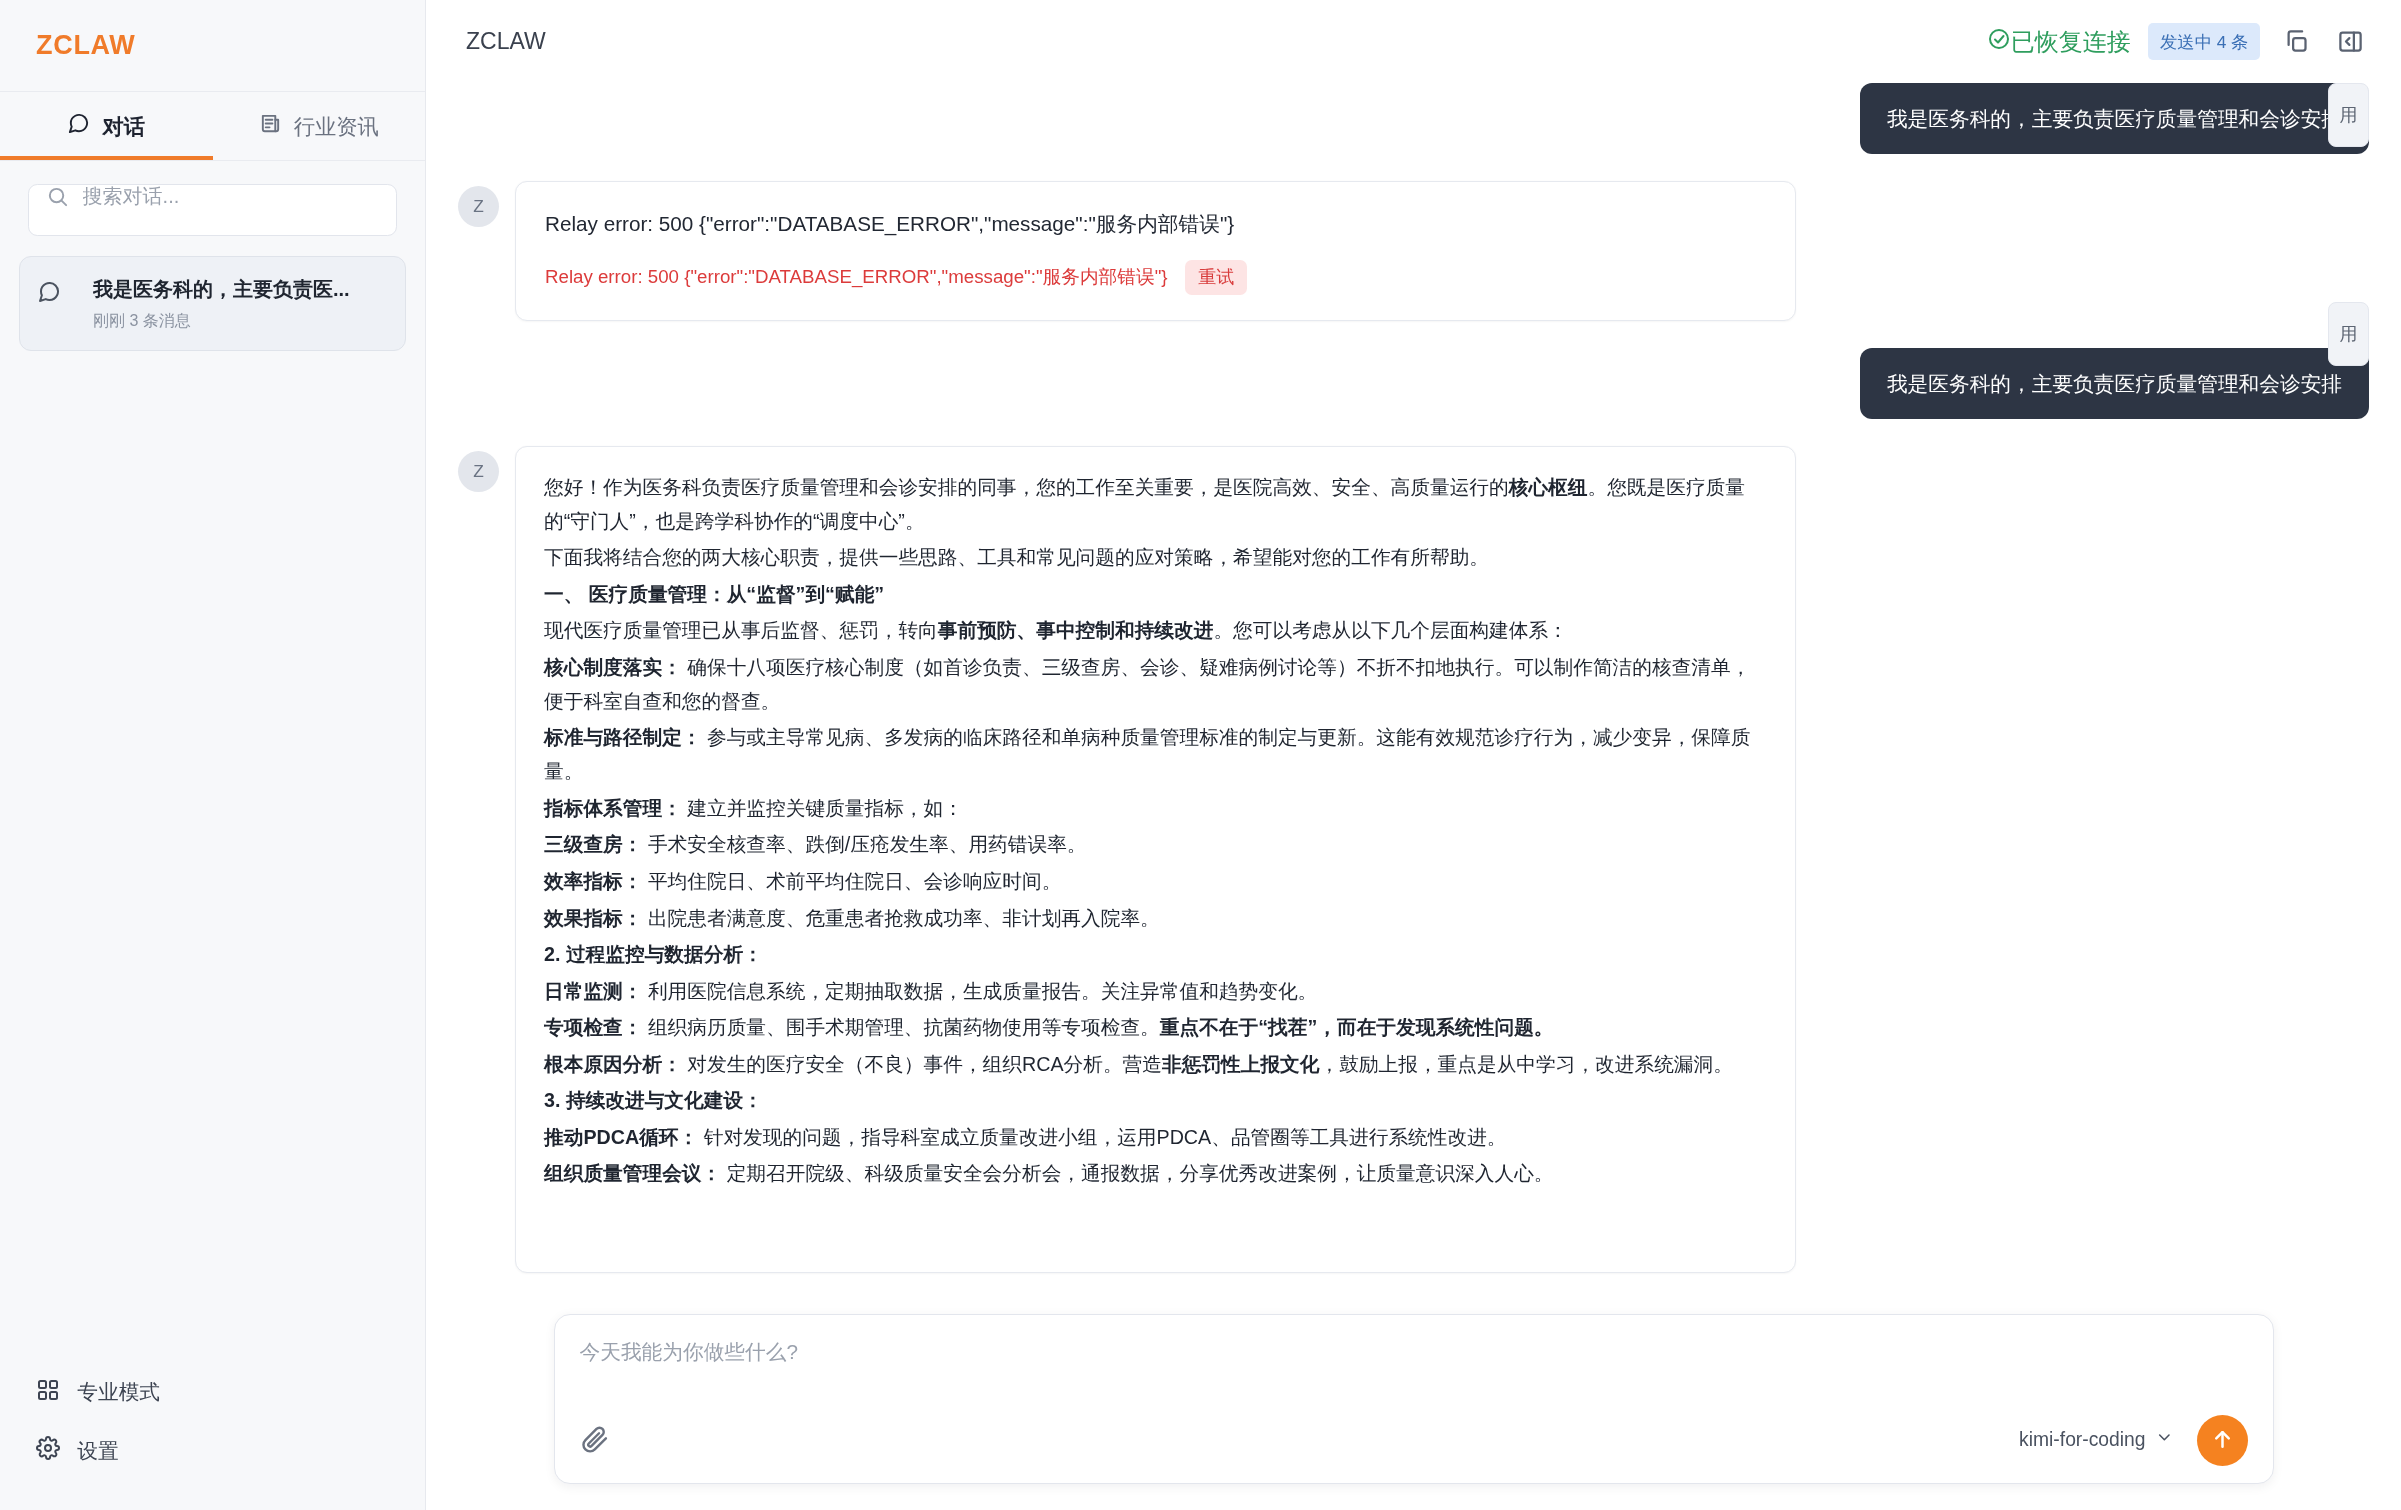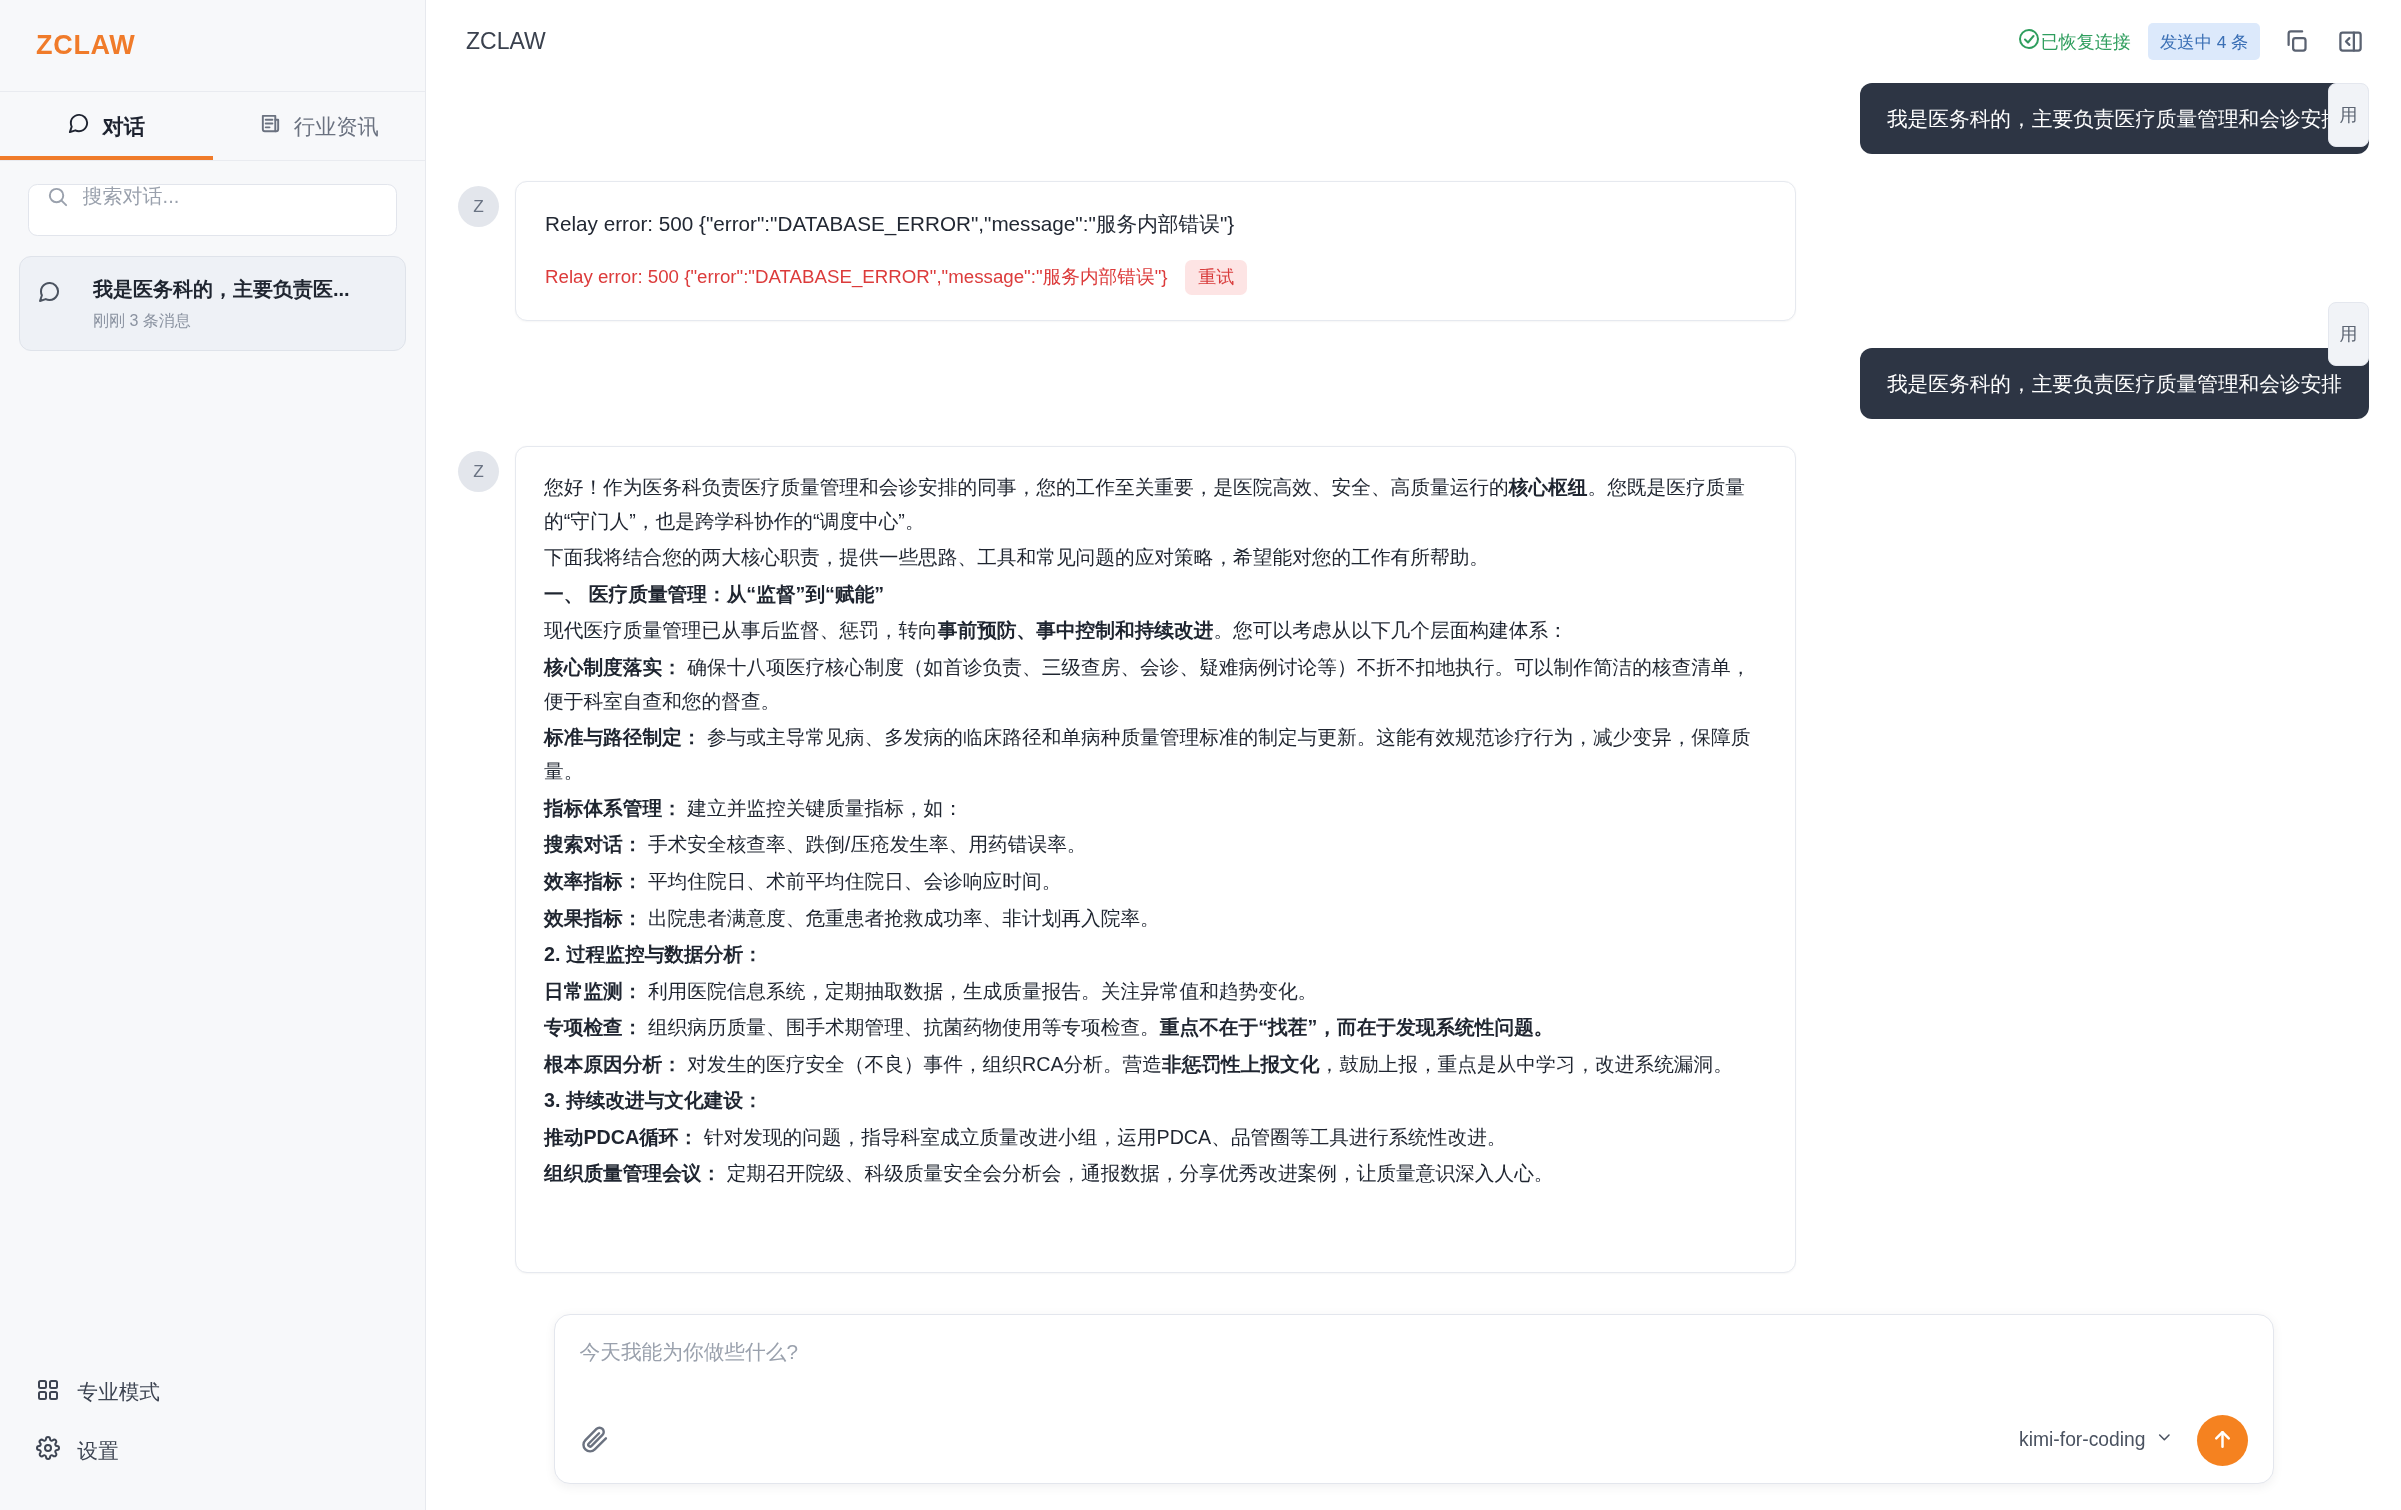--- a/index.html
+++ b/index.html
@@ -88,21 +88,21 @@
   }
   .topbar {
     height: 83px; display: flex; align-items: center;
     justify-content: space-between; padding: 0 32px 0 40px;
     flex-shrink: 0;
   }
   .topbar-title { font-size: 23px; color: #3a414e; }
   .topbar-right { display: flex; align-items: center; gap: 17.3px; }
   .status-conn {
     display: flex; align-items: center; gap: 0;
-    font-size: 18px; color: #2f9e5e;
+    font-size: 24px; color: #2f9e5e;
   }
   .status-conn svg { width: 24px; height: 24px; }
   .badge-sending {
     background: #dce9fb; color: #3a6fb5; font-size: 17.3px;
     border-radius: 5px; padding: 6.7px 12px;
   }
   .icon-btn {
     width: 37px; height: 37px; display: flex; align-items: center;
     justify-content: center; cursor: pointer; color: #5a6271;
   }
@@ -326,21 +326,21 @@
         <div class="avatar">Z</div>
         <div class="bubble-ai" style="height:827px; overflow:hidden;">
           <div class="ai-body" id="answer-body">
               <p>您好！作为医务科负责医疗质量管理和会诊安排的同事，您的工作至关重要，是医院高效、安全、高质量运行的<b>核心枢纽</b>。您既是医疗质量的“守门人”，也是跨学科协作的“调度中心”。</p>
               <p>下面我将结合您的两大核心职责，提供一些思路、工具和常见问题的应对策略，希望能对您的工作有所帮助。</p>
               <p><b>一、 医疗质量管理：从“监督”到“赋能”</b></p>
               <p>现代医疗质量管理已从事后监督、惩罚，转向<b>事前预防、事中控制和持续改进</b>。您可以考虑从以下几个层面构建体系：</p>
               <p><b>核心制度落实：</b> 确保十八项医疗核心制度（如首诊负责、三级查房、会诊、疑难病例讨论等）不折不扣地执行。可以制作简洁的核查清单，便于科室自查和您的督查。</p>
               <p><b>标准与路径制定：</b> 参与或主导常见病、多发病的临床路径和单病种质量管理标准的制定与更新。这能有效规范诊疗行为，减少变异，保障质量。</p>
               <p><b>指标体系管理：</b> 建立并监控关键质量指标，如：</p>
-              <p><b>搜索对话：</b> 手术安全核查率、跌倒/压疮发生率、用药错误率。</p>
+              <p><b>三级查房：</b> 手术安全核查率、跌倒/压疮发生率、用药错误率。</p>
               <p><b>效率指标：</b> 平均住院日、术前平均住院日、会诊响应时间。</p>
               <p><b>效果指标：</b> 出院患者满意度、危重患者抢救成功率、非计划再入院率。</p>
               <p><b>2. 过程监控与数据分析：</b></p>
               <p><b>日常监测：</b> 利用医院信息系统，定期抽取数据，生成质量报告。关注异常值和趋势变化。</p>
               <p><b>专项检查：</b> 组织病历质量、围手术期管理、抗菌药物使用等专项检查。<b>重点不在于“找茬”，而在于发现系统性问题。</b></p>
               <p><b>根本原因分析：</b> 对发生的医疗安全（不良）事件，组织RCA分析。营造<b>非惩罚性上报文化</b>，鼓励上报，重点是从中学习，改进系统漏洞。</p>
               <p><b>3. 持续改进与文化建设：</b></p>
               <p><b>推动PDCA循环：</b> 针对发现的问题，指导科室成立质量改进小组，运用PDCA、品管圈等工具进行系统性改进。</p>
               <p><b>组织质量管理会议：</b> 定期召开院级、科级质量安全会分析会，通报数据，分享优秀改进案例，让质量意识深入人心。</p>
             </div>

